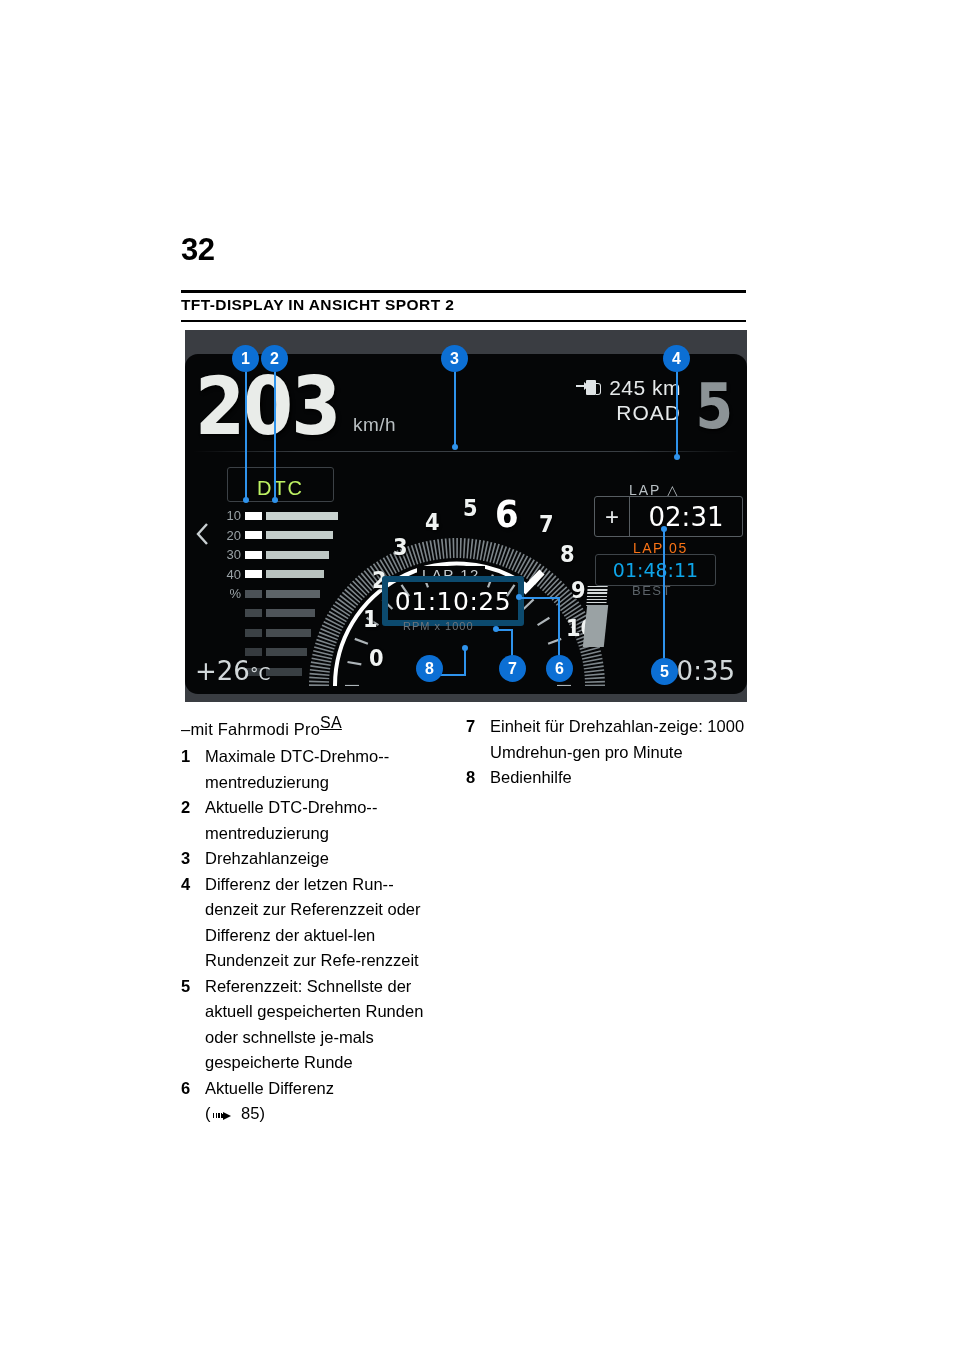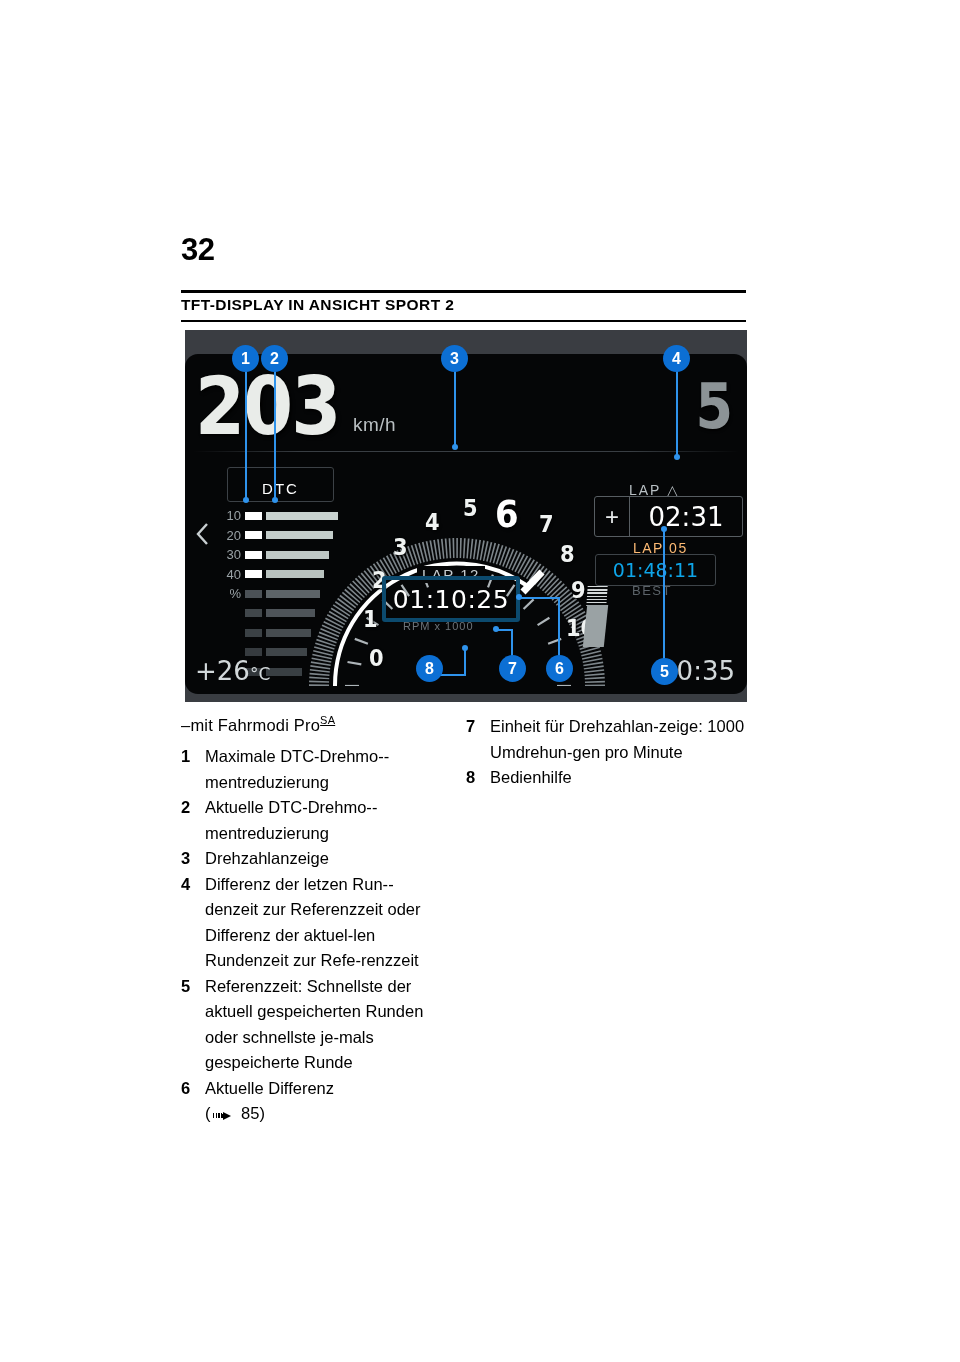--- a/index.html
+++ b/index.html
@@ -206,22 +206,22 @@
     top: 113px;
     width: 105px;
     height: 33px;
     border: 1px solid #3c4146;
     border-radius: 3px;
     display: flex;
     align-items: center;
     justify-content: center;
   }
   .dtc-label {
-    font-size: 15px;
-    color: #ffffff;
+    font-size: 20px;
+    color: #bef264;
     letter-spacing: 2px;
     margin-top: 8px;
   }
 
   
   .chevron-left {
     position: absolute;
     left: 10px;
     top: 168px;
     width: 14px;
@@ -282,21 +282,21 @@
     color: #ffffff;
   }
 
   
   .lap-center {
     position: absolute;
     left: 197px;
     top: 222px;
     width: 130px;
     height: 38px;
-    border: 4px solid #0c4a6e;
+    border: 6px solid #0c4a6e;
     border-radius: 3px;
     display: flex;
     align-items: center;
     justify-content: center;
   }
   .lap-center-time {
     font-size: 25px;
     color: #ffffff;
     letter-spacing: 0.5px;
     font-family: "DejaVu Sans", sans-serif;
@@ -358,21 +358,21 @@
     color: #ffffff;
     font-family: "DejaVu Sans", sans-serif;
   }
 
   
   .lap-best-title {
     position: absolute;
     left: 448px;
     top: 186px;
     font-size: 14px;
-    color: #fdba74;
+    color: #f97316;
     letter-spacing: 1.5px;
   }
   .lap-best-box {
     position: absolute;
     left: 410px;
     top: 200px;
     width: 119px;
     height: 30px;
     border: 1px solid #3e4449;
     border-radius: 3px;
@@ -472,21 +472,21 @@
 
   
   .legend-note {
     position: absolute;
     left: 181px;
     top: 714px;
     font-size: 16.5px;
     letter-spacing: 0.2px;
   }
   .legend-note sup {
-    font-size: 11px;
+    font-size: 16px;
     vertical-align: super;
     text-decoration: underline;
   }
   .legend-col {
     position: absolute;
     font-size: 16.5px;
     line-height: 25.5px;
   }
   .legend-col.left  { left: 181px; top: 744px; width: 250px; }
   .legend-col.right { left: 466px; top: 714px; width: 280px; }
@@ -553,20 +553,31 @@
   <div class="section-title">TFT-DISPLAY IN ANSICHT SPORT 2</div>
   <div class="rule-bottom"></div>
 
   <div class="display-figure">
     <div class="display-screen">
 
       <div class="speed-value">203</div>
       <div class="speed-unit">km/h</div>
       <div class="hr-divider"></div>
 
+      <div class="range-block">
+        <div class="range-line">
+          <span class="fuel-icon">
+            <span class="arrow"></span>
+              <span class="pump"></span>
+              <span class="nozzle"></span>
+          </span>
+          <span class="range-text">245 km</span>
+        </div>
+        <div class="mode-text">ROAD</div>
+      </div>
 
       <div class="gear-indicator">5</div>
 
       <div class="dtc-box">
         <span class="dtc-label">DTC</span>
       </div>
 
       <svg class="chevron-left" viewBox="0 0 14 24">
         <polyline points="12,2 3,12 12,22" fill="none" stroke="#c8ced0" stroke-width="2.4"></polyline>
       </svg>

